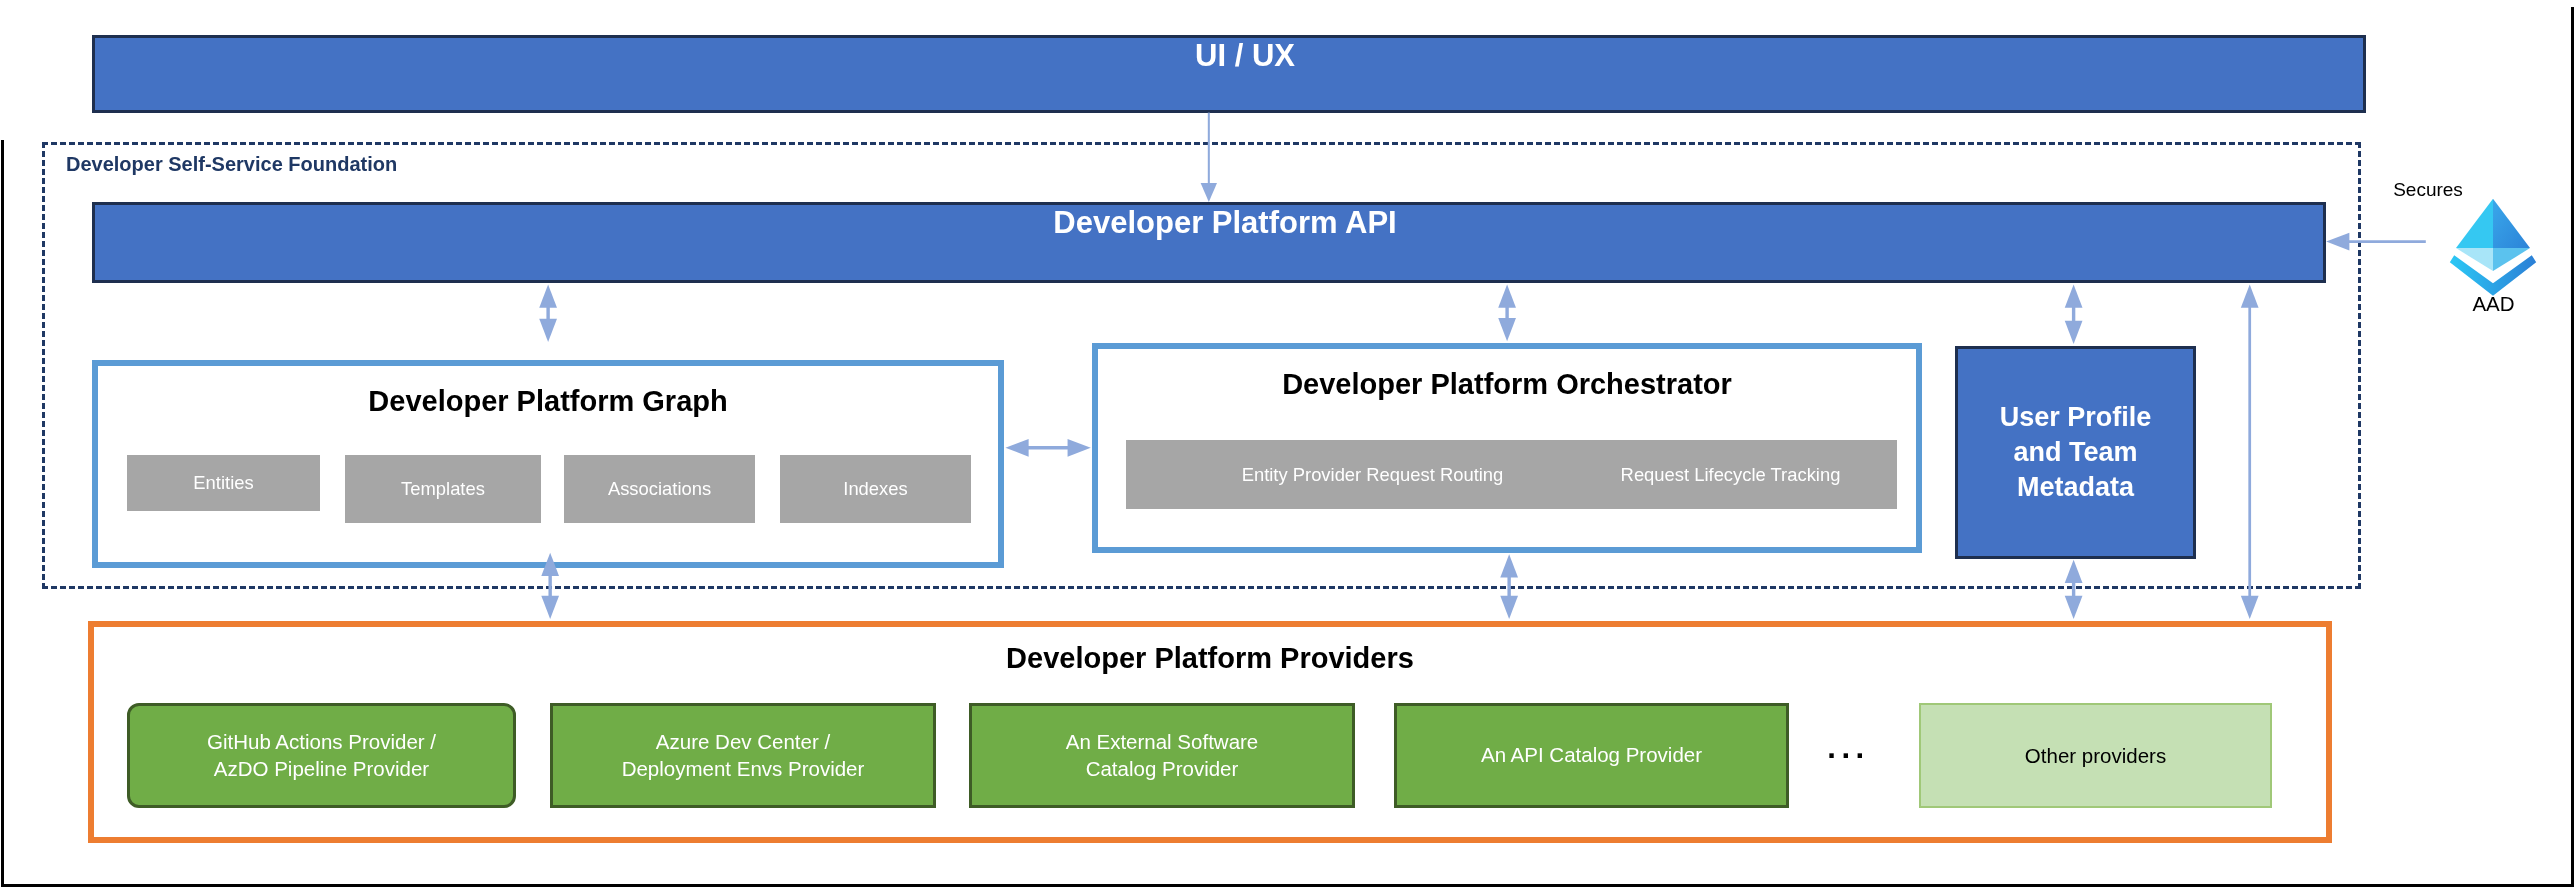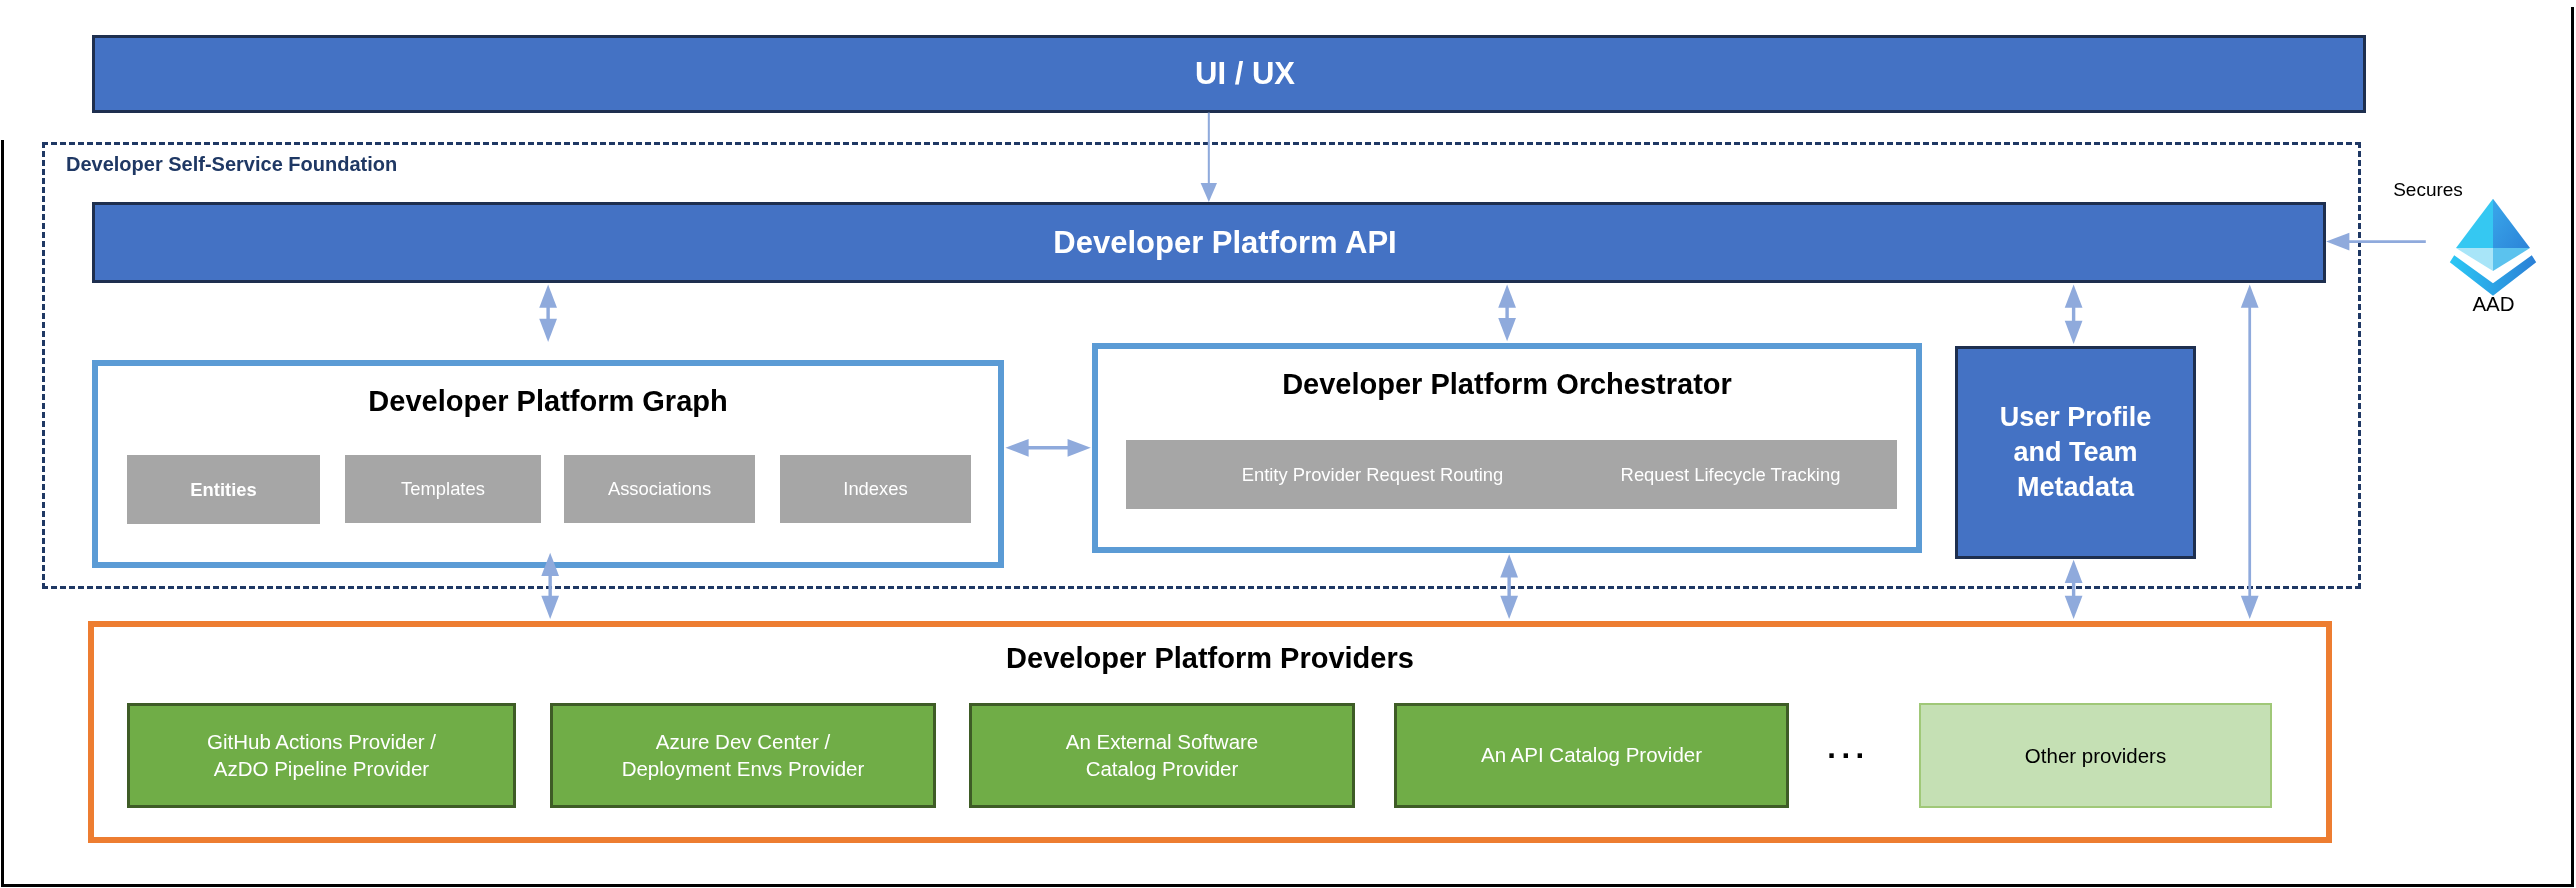--- a/index.html
+++ b/index.html
@@ -4,21 +4,21 @@
 <style>
   html,body { margin:0; padding:0; background:#ffffff; }
   * { box-sizing:border-box; }
   .canvas {
     position:relative; width:2576px; height:888px; background:#fff;
     font-family:"Liberation Sans", sans-serif; overflow:hidden;
   }
   .abs { position:absolute; }
   .bar {
     position:absolute; background:var(--bar-blue); border:3.4px solid var(--bar-border);
-    display:flex; align-items:center; justify-content:center;
+    display:flex; justify-content:center;
     color:#fff; font-weight:bold; font-size:31px;padding-left:32px;
   }
   .dashed-box { position:absolute; border:3.4px dashed var(--navy); background:transparent; }
   .foundation-label { position:absolute; color:var(--navy); font-weight:bold; font-size:20px; }
   .outline-box { position:absolute; background:#fff; border:6.8px solid var(--box-border-blue); }
   .orange-box { position:absolute; background:#fff; border:6.8px solid var(--orange); }
   .box-title { display:block; margin-top:19px; width:100%; text-align:center;
                font-size:29px; font-weight:bold; color:#000; }
   .gray-item {
     position:absolute; background:var(--gray); color:#fff;
@@ -60,21 +60,21 @@
 
   <div class="dashed-box" style="left:42px; top:142px; width:2319px; height:447px;"></div>
   <div class="foundation-label" style="left:66px; top:153px;">Developer Self-Service Foundation</div>
 
   <div class="bar" style="left:92px; top:202px; width:2234px; height:81px;">
     <span>Developer Platform API</span>
   </div>
 
   <div class="outline-box" style="left:92px; top:360px; width:912px; height:208px;">
     <span class="box-title">Developer Platform Graph</span>
-    <div class="gray-item" style="left:29px; top:89px; width:193px; height:69px;font-weight:bold;">
+    <div class="gray-item" style="left:29px; top:89px; width:193px; height:56px;">
       <span>Entities</span>
     </div>
     <div class="gray-item" style="left:247px; top:89px; width:196px; height:68px;justify-content:center;">
       <span>Templates</span>
     </div>
     <div class="gray-item" style="left:466px; top:89px; width:191px; height:68px;">
       <span>Associations</span>
     </div>
     <div class="gray-item" style="left:682px; top:89px; width:191px; height:68px;">
       <span>Indexes</span>
@@ -112,21 +112,21 @@
     <polygon points="50,2 8,58 50,58" fill="#35C8F2"></polygon>
     <polygon points="50,2 92,58 50,58" fill="url(#faceGrad)"></polygon>
     <polygon points="8,58 50,84 50,58" fill="#A8E5F8"></polygon>
     <polygon points="92,58 50,84 50,58" fill="#5BC2EE"></polygon>
     <path d="M6,66 L50,98 L94,66 L99,74 L50,112 L1,74 Z" fill="url(#chevGrad)"></path>
   </svg>
   <div class="plain-label" style="left:2452px; top:292px; width:83px; font-size:20.5px;">AAD</div>
 
   <div class="orange-box" style="left:88px; top:621px; width:2244px; height:222px;">
     <span class="box-title" style="margin-top:15px;">Developer Platform Providers</span>
-    <div class="green-item pre" style="left:33px; top:76px; width:389px; height:105px;">
+    <div class="green-item pre" style="left:33px; top:76px; width:389px; height:105px;border-radius:12px;">
       <span class="pre">GitHub Actions Provider /
 AzDO Pipeline Provider</span>
     </div>
     <div class="green-item pre" style="left:456px; top:76px; width:386px; height:105px;">
       <span class="pre">Azure Dev Center /
 Deployment Envs Provider</span>
     </div>
     <div class="green-item pre" style="left:875px; top:76px; width:386px; height:105px;">
       <span class="pre">An External Software
 Catalog Provider</span>

